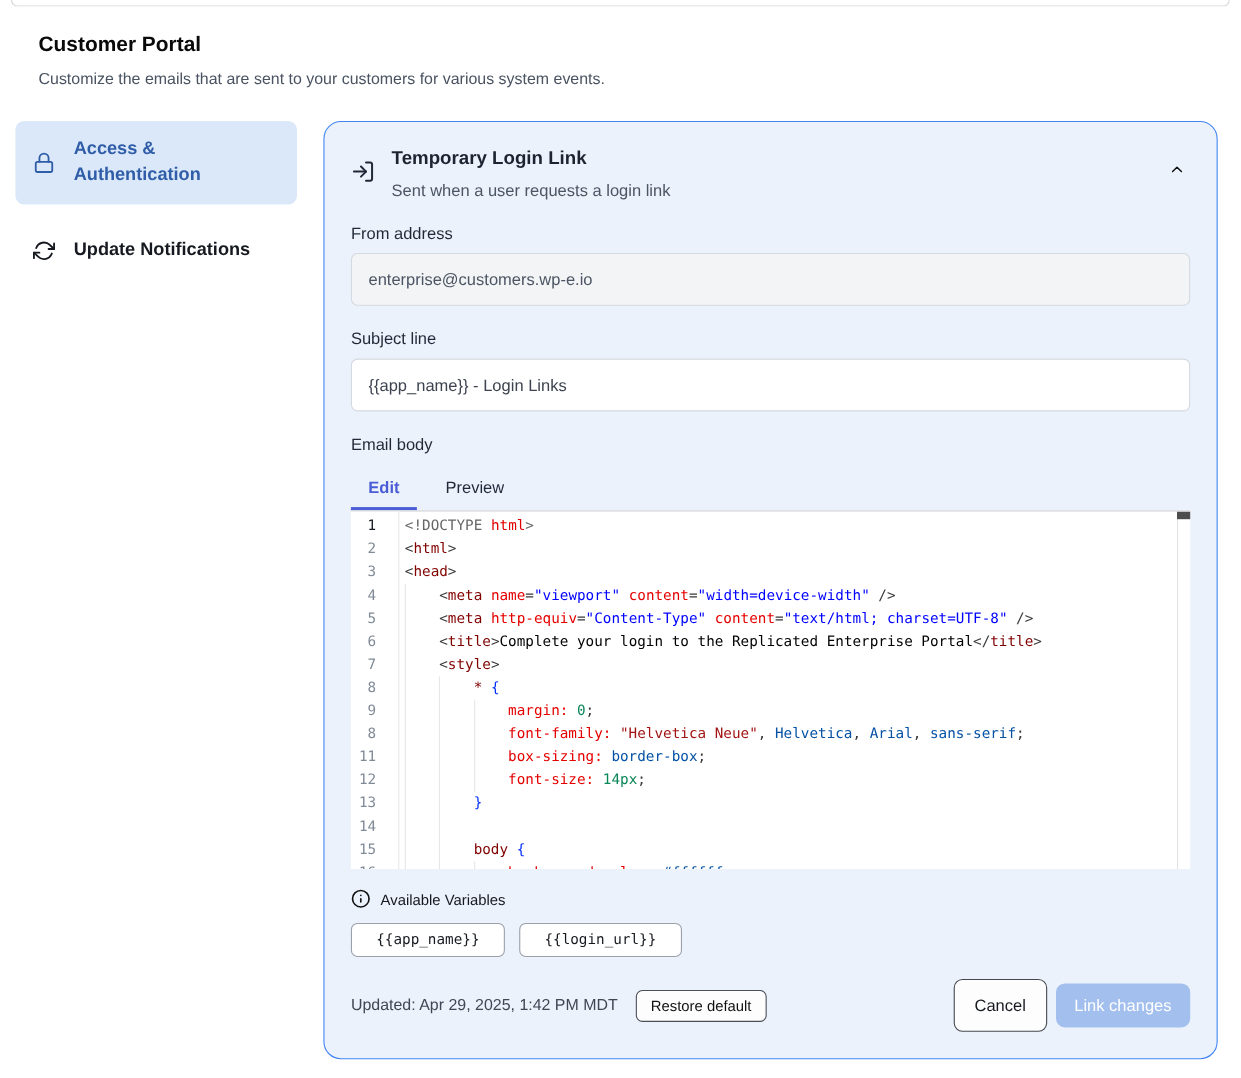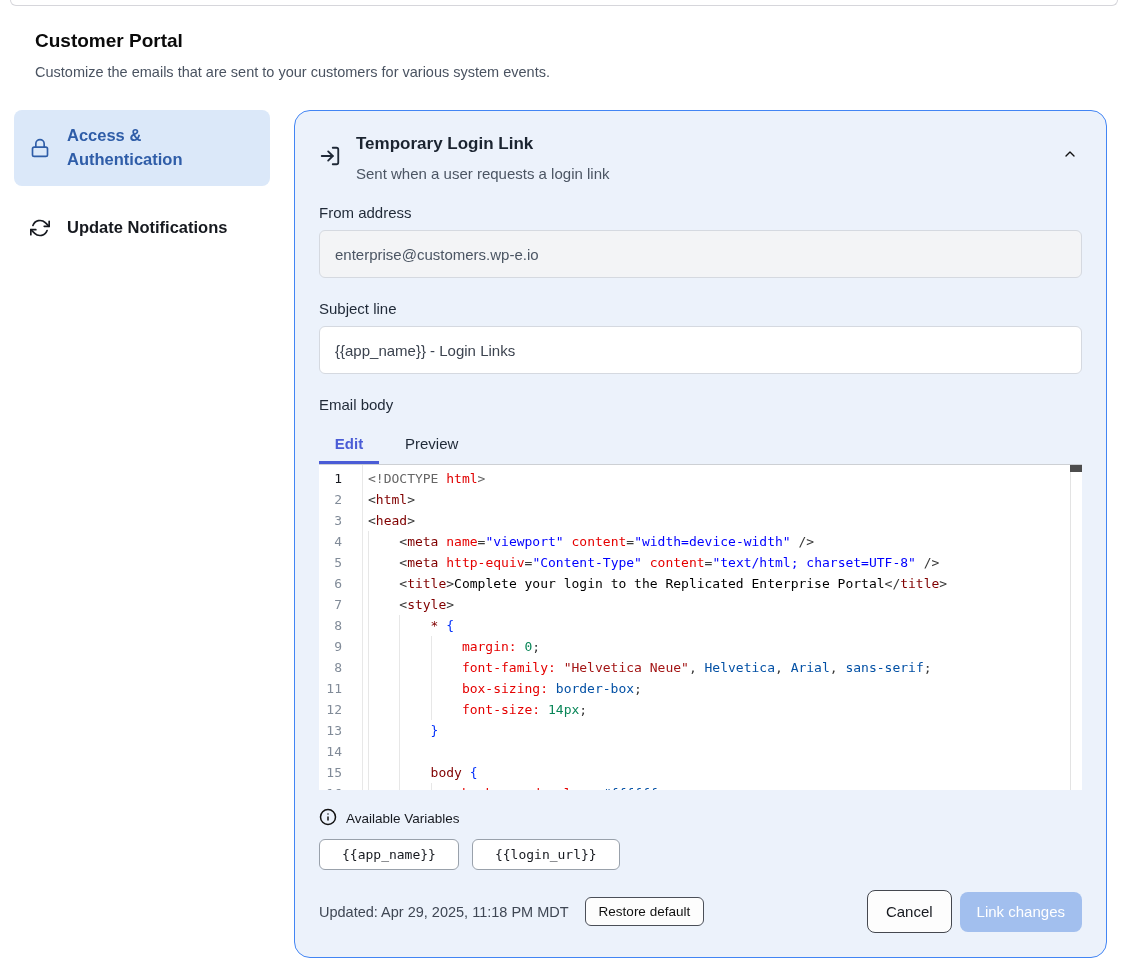--- a/index.html
+++ b/index.html
@@ -57,21 +57,21 @@
   
   .vars-head { margin-top:18px; display:flex; align-items:center; gap:9px; font-size:13.5px; color:#16191f; }
   .chips { margin-top:10px; display:flex; gap:13px; }
   .chip { font-family:"DejaVu Sans Mono", monospace; font-size:13px; padding:7px 22px; background:#ffffff; border:1px solid #99a1ab; border-radius:6px; color:#16191f; cursor:pointer; }
 
   
   .panel-footer { margin-top:20px; display:flex; align-items:center; }
   .updated { font-size:14.5px; color:#3f4754; }
   .btn-restore { margin-left:16px; padding:6px 13px; font-size:13.5px; background:#fdfdfd; border:1px solid #4b4f58; border-radius:6px; color:#111; cursor:pointer; font-family:inherit; }
   .spacer { flex:1; }
-  .btn-cancel { height:43px; padding:0 18px; font-size:15px; background:#fdfdfd; border:1px solid #45484f; border-radius:8px; color:#16191f; cursor:pointer; font-family:inherit; }
+  .btn-cancel { height:48px; padding:0 18px; font-size:15px; background:#fdfdfd; border:1px solid #45484f; border-radius:8px; color:#16191f; cursor:pointer; font-family:inherit; }
   .btn-save { margin-left:8px; height:40px; padding:0 17px; font-size:15px; background:#a2bfee; border:none; border-radius:8px; color:#ffffff; cursor:pointer; font-family:inherit; }
 </style>
 </head>
 <body>
 
 <div class="prev-card-edge"></div>
 
 <h1 class="page-title">Customer Portal</h1>
 <div class="page-subtitle">Customize the emails that are sent to your customers for various system events.</div>
 
@@ -169,21 +169,21 @@
           </svg>
       </span>
       <span>Available Variables</span>
     </div>
     <div class="chips">
         <button class="chip">{{app_name}}</button>
         <button class="chip">{{login_url}}</button>
       </div>
 
     <div class="panel-footer">
-      <span class="updated">Updated: Apr 29, 2025, 11:18 PM MDT</span>
+      <span class="updated">Updated: Apr 29, 2025, 1:42 PM MDT</span>
       <button class="btn-restore">Restore default</button>
       <span class="spacer"></span>
       <button class="btn-cancel">Cancel</button>
       <button class="btn-save">Link changes</button>
     </div>
 
   </div>
 </div>
 
 </body></html>

